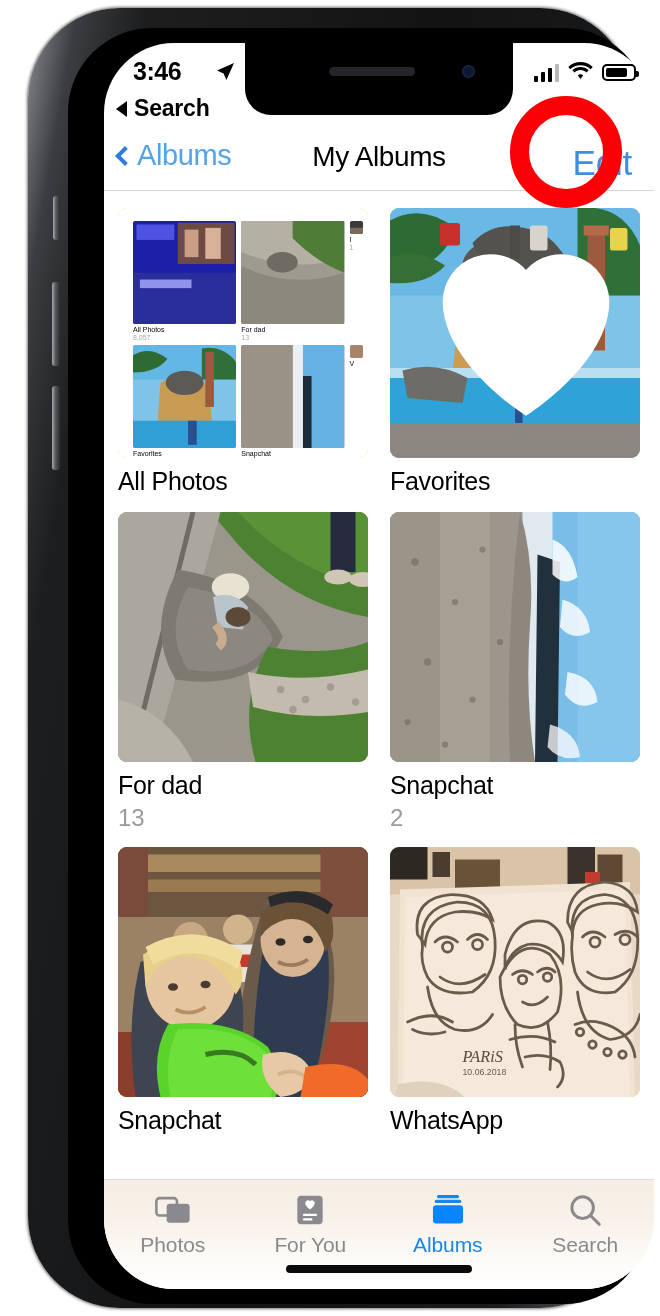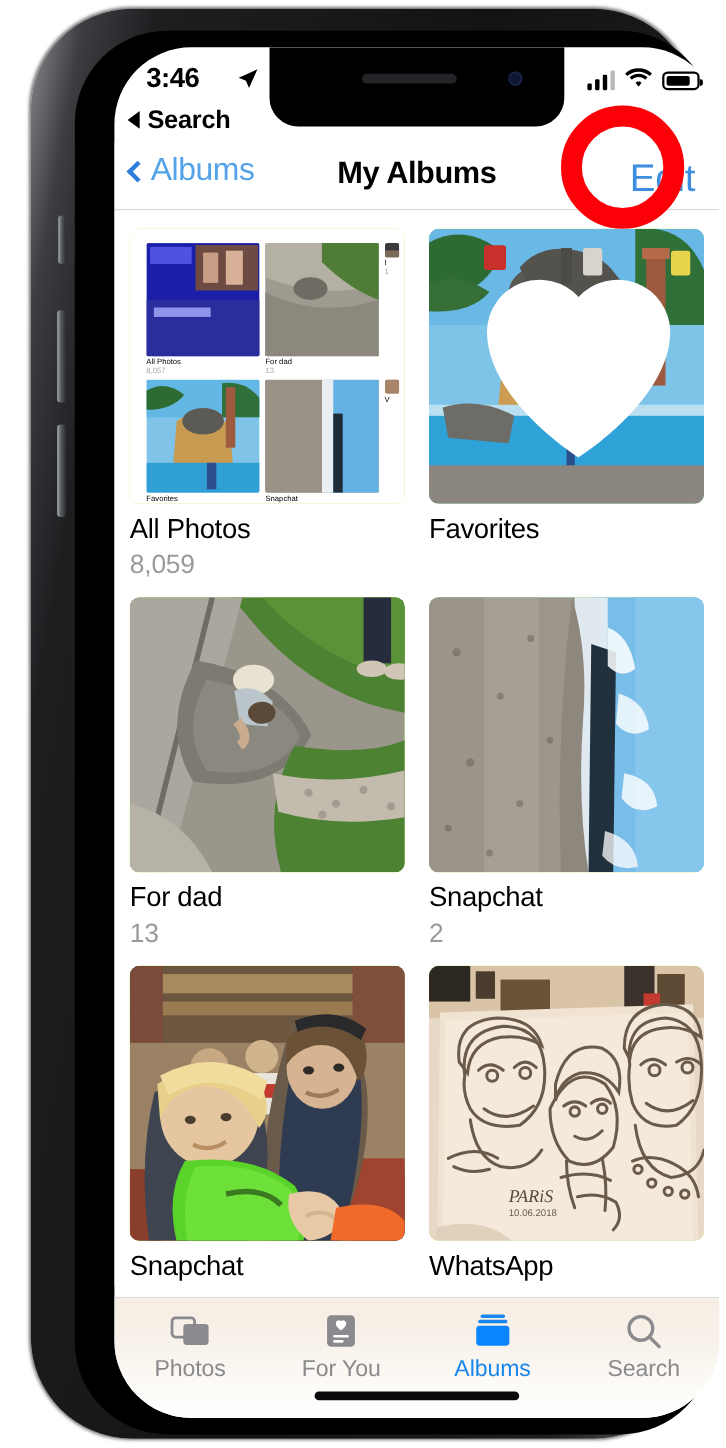--- a/index.html
+++ b/index.html
@@ -183,21 +183,21 @@
     font-size: 29px;
     color: #54a3e8;
     letter-spacing: -.4px;
   }
   #nav-title {
     position: absolute;
     left: 0; top: 12px;
     width: 100%;
     text-align: center;
     font-size: 28px;
-    font-weight: bold;
+    font-weight: normal;
     color: #000;
     letter-spacing: -.4px;
   }
   #nav-edit {
     position: absolute;
     right: 22px; top: 14px;
     font-size: 35px;
     color: #3d8ee0;
     cursor: pointer;
     letter-spacing: -.2px;
@@ -465,21 +465,20 @@
                       <rect width="10" height="60" fill="#caa98e"></rect>
                       <rect y="20" width="10" height="24" fill="#a98468"></rect>
                     </svg>
                   </div>
                   <div class="mini-title">V</div>
                 </div>
               </div>
             </div>
           </div>
           <div class="album-title">All Photos</div>
-          <div class="album-count">8,059</div>
         </div>
 
         <div class="album-cell">
           <div class="album-thumb">
             <svg viewBox="0 0 200 200" preserveAspectRatio="xMidYMid slice">
               <rect width="200" height="200" fill="#7ec3e8"></rect>
               <rect width="200" height="70" fill="#69b8e6"></rect>
               <path d="M0 10 Q26 -4 52 16 Q44 48 0 52 Z" fill="#2d6b33"></path>
               <path d="M150 0 Q186 -4 200 30 V70 H150 Z" fill="#2f7038"></path>
               <path d="M0 40 Q20 30 44 46 Q30 62 0 60 Z" fill="#356f35"></path>

